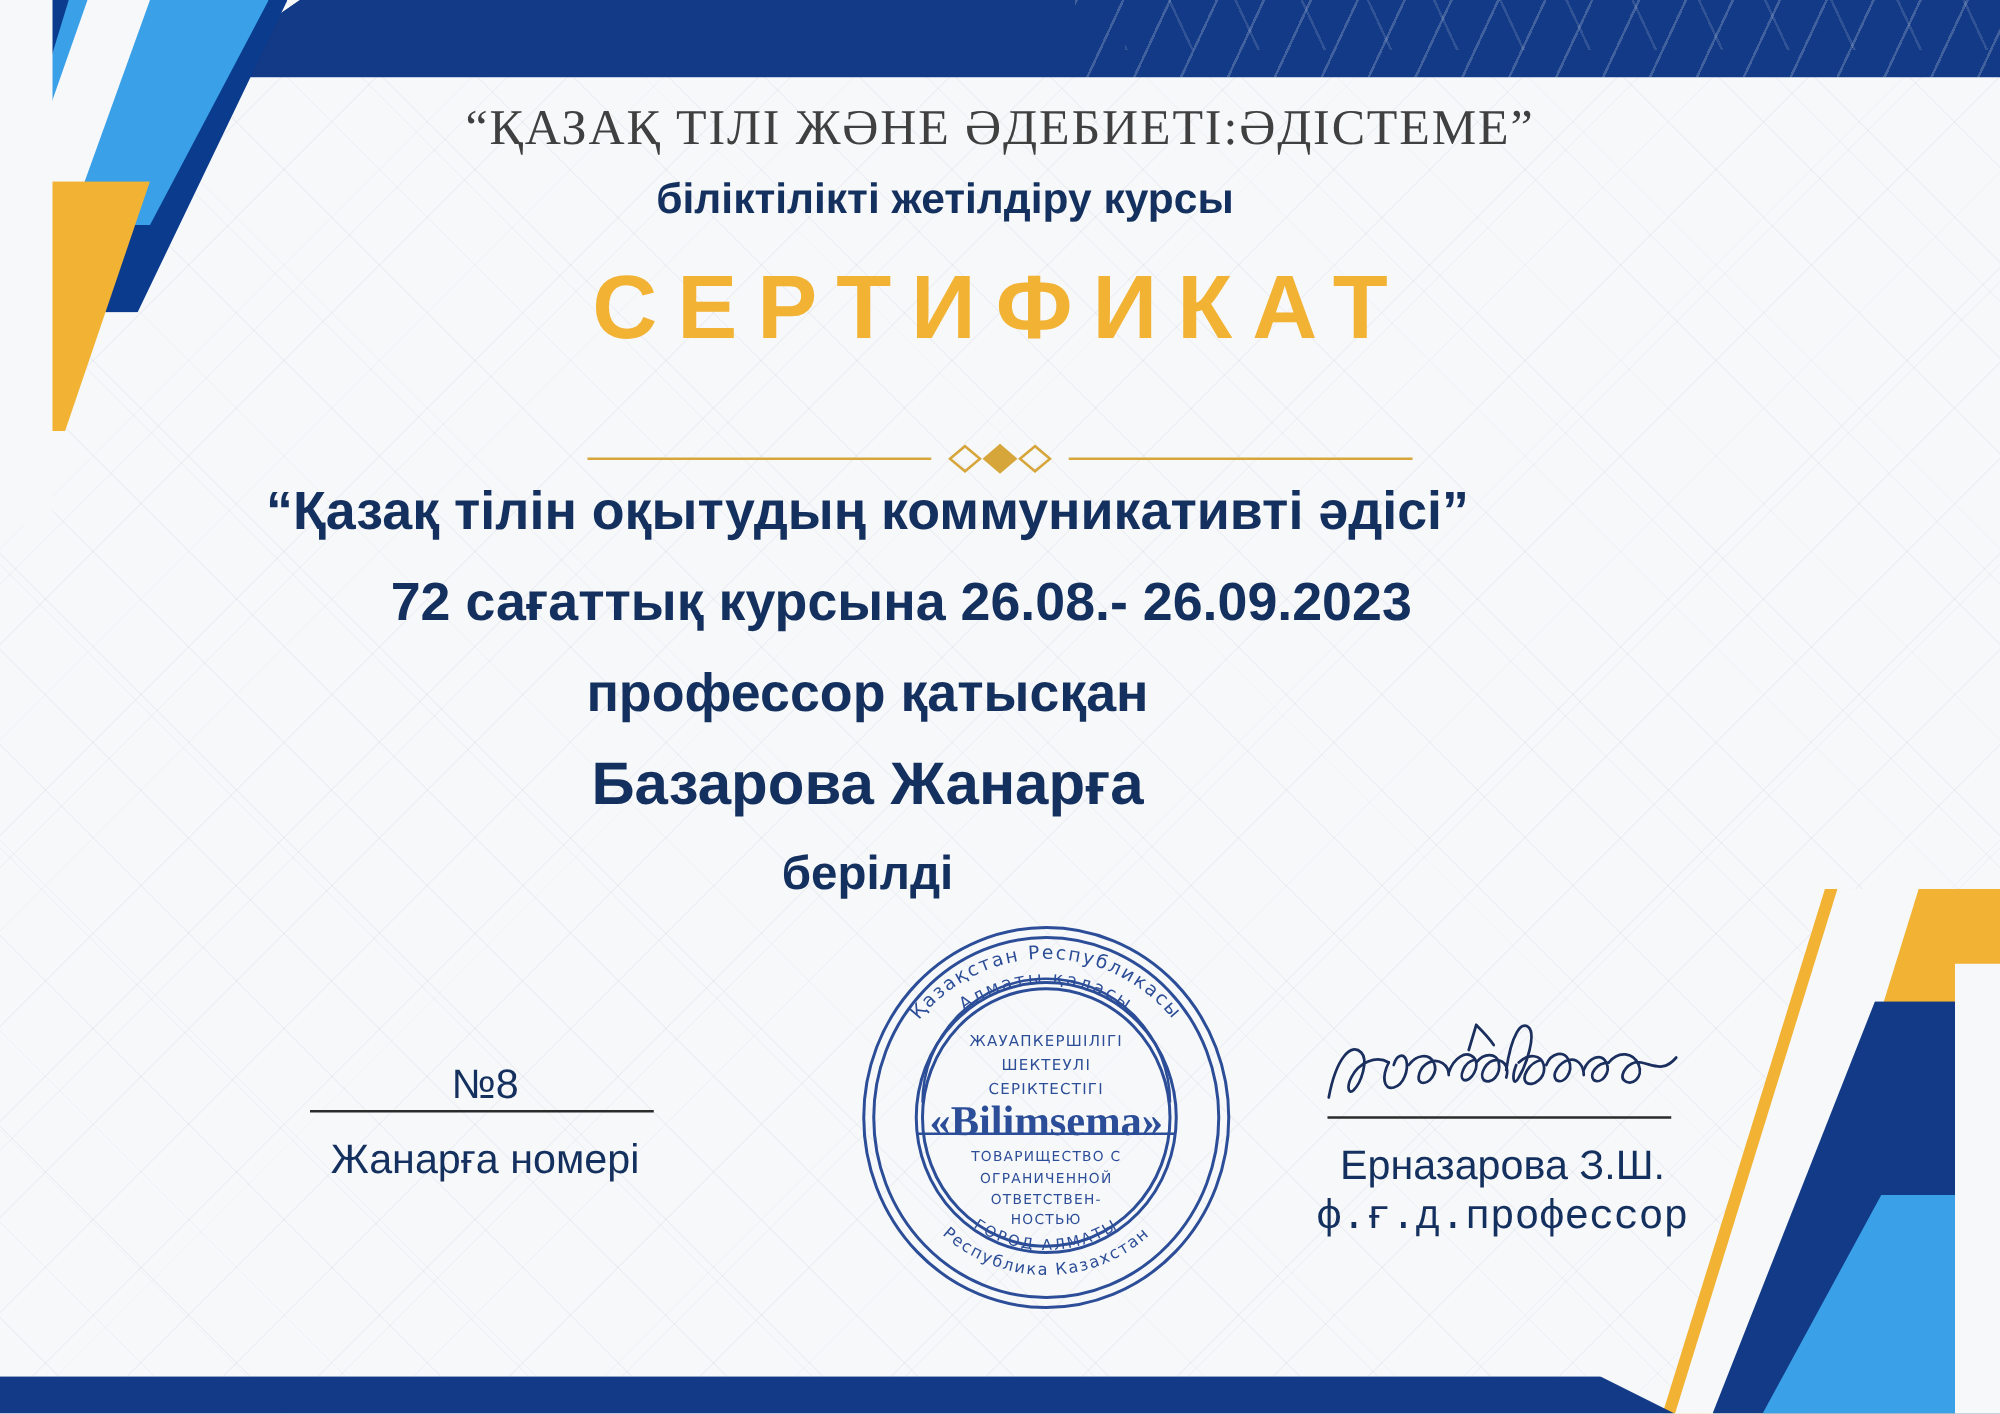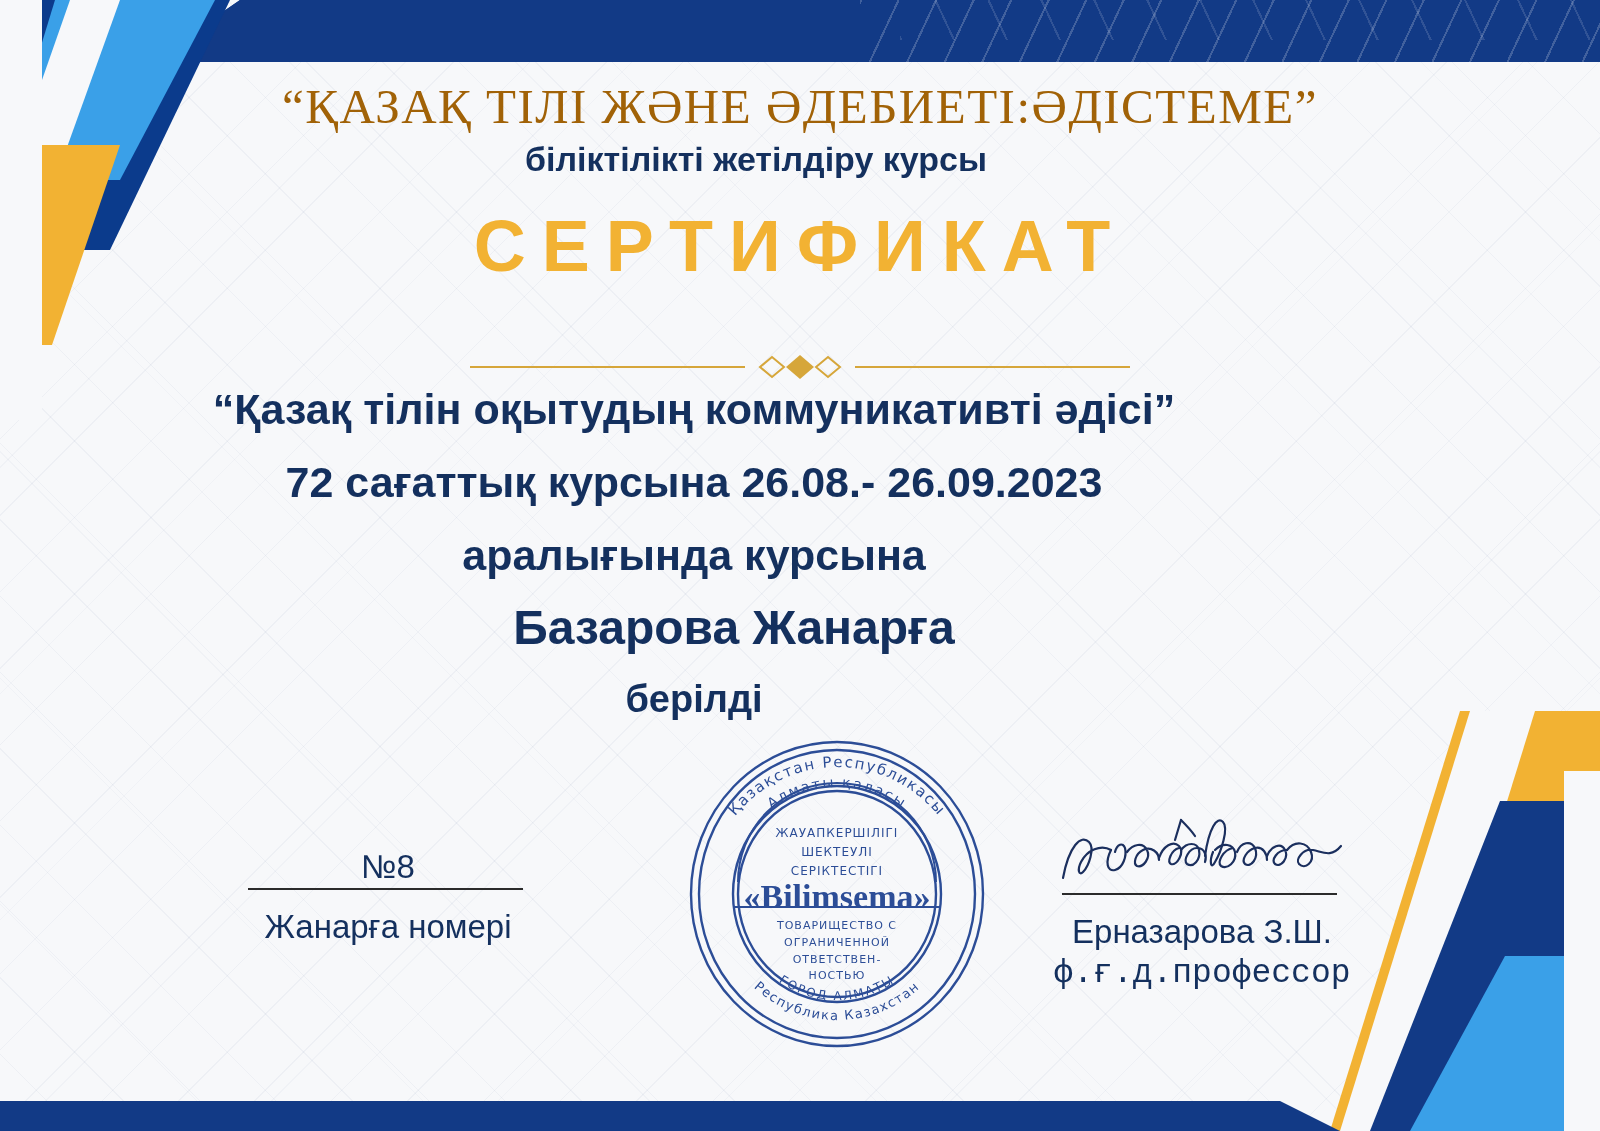--- a/index.html
+++ b/index.html
@@ -147,23 +147,23 @@
   .content {
     position: absolute;
     left: 0; top: 0;
     width: 1600px; height: 1131px;
     text-align: center;
   }
   .head1 {
     position: absolute;
     top: 78px; left: 0; width: 1600px;
     font-family: "Liberation Serif", serif;
-    font-size: 49px;
+    font-size: 40px;
     letter-spacing: 1.5px;
-    color: #a16207;
+    color: #404040;
     white-space: nowrap;
   }
   .head2 {
     position: absolute;
     top: 140px; left: 0; width: 1512px;
     font-size: 34px;
     font-weight: bold;
     color: #14305e;
   }
   .title {
@@ -182,23 +182,23 @@
   .divider svg { display: block; margin: 0 auto; }
 
   .body-line {
     position: absolute;
     left: 0; width: 1388px;
     font-size: 43px;
     font-weight: bold;
     color: #14305e;
   }
   .bl1 { top: 385px; }
-  .bl2 { top: 458px; }
+  .bl2 { top: 458px; padding-left: 27px; }
   .bl3 { top: 531px; }
-  .bl4 { top: 600px; font-size: 48px; padding-left: 40px; }
+  .bl4 { top: 600px; font-size: 48px; }
   .bl5 { top: 678px; font-size: 38px; }
 
   
   .stamp {
     position: absolute;
     left: 672px; top: 732px;
     width: 330px; height: 320px;
     opacity: 0.92;
   }
 
@@ -290,21 +290,21 @@
         <line x1="10" y1="17" x2="285" y2="17" stroke="#d6a63a" stroke-width="2"></line>
         <line x1="395" y1="17" x2="670" y2="17" stroke="#d6a63a" stroke-width="2"></line>
         <path d="M300 17 L312 7 L324 17 L312 27 Z" fill="none" stroke="#d6a63a" stroke-width="2"></path>
         <path d="M326 17 L340 5 L354 17 L340 29 Z" fill="#d6a63a"></path>
         <path d="M356 17 L368 7 L380 17 L368 27 Z" fill="none" stroke="#d6a63a" stroke-width="2"></path>
       </svg>
     </div>
 
     <div class="body-line bl1">“Қазақ тілін  оқытудың коммуникативті әдісі”</div>
     <div class="body-line bl2">72 сағаттық курсына  26.08.- 26.09.2023</div>
-    <div class="body-line bl3">аралығында курсына</div>
+    <div class="body-line bl3">профессор қатысқан</div>
     <div class="body-line bl4">Базарова Жанарға</div>
     <div class="body-line bl5">берілді</div>
 
     <div class="stamp">
       <svg width="330" height="320" viewBox="0 0 330 320">
         <defs>
           <path id="arcTop" d="M 35 165 A 130 130 0 0 1 295 165"></path>
           <path id="arcTop2" d="M 55 165 A 110 110 0 0 1 275 165"></path>
           <path id="arcBot" d="M 42 165 A 123 123 0 0 0 288 165"></path>
           <path id="arcBot2" d="M 62 165 A 103 103 0 0 0 268 165"></path>

